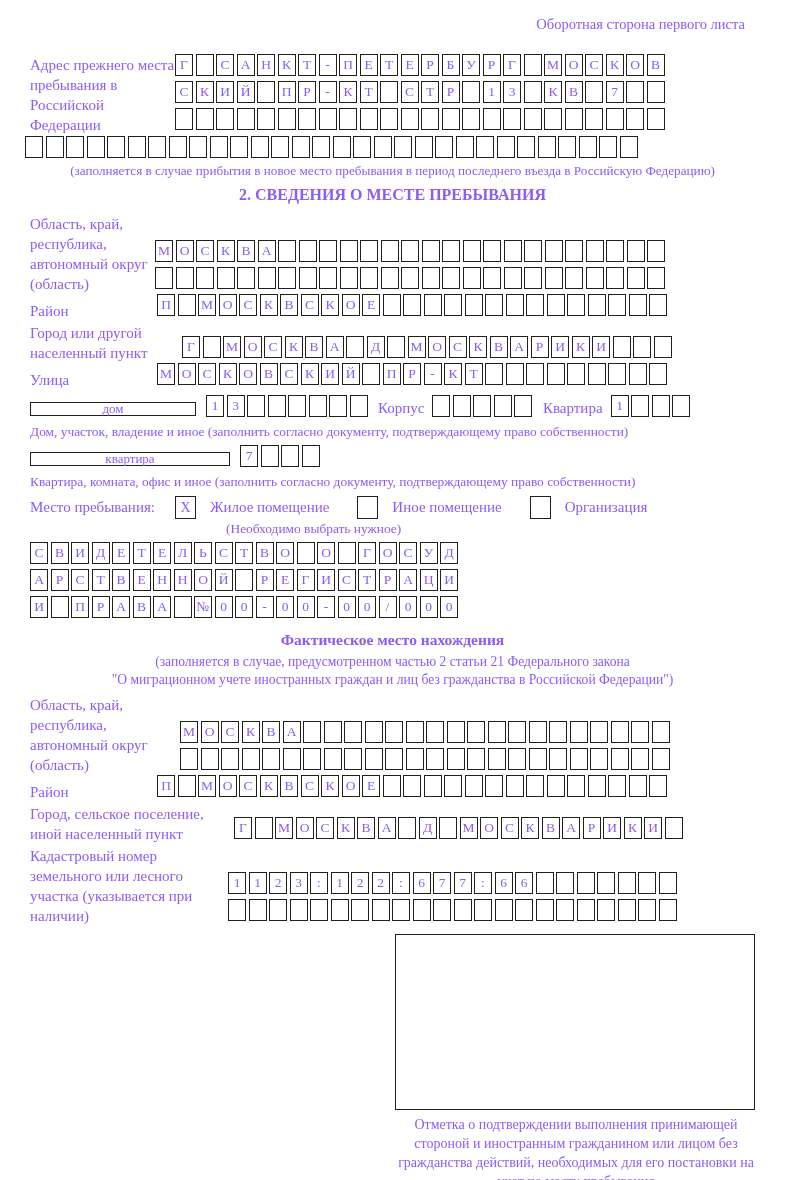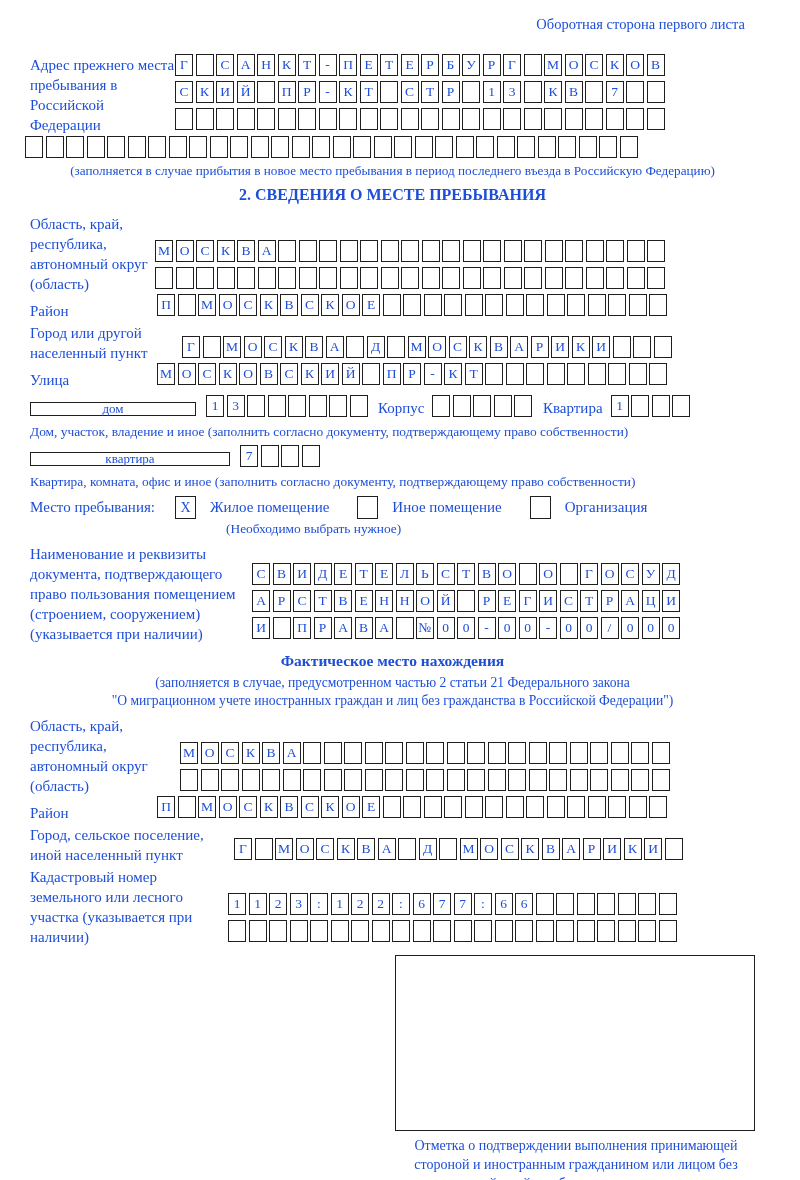--- a/index.html
+++ b/index.html
@@ -2,21 +2,21 @@
 <html><head>
 <meta charset="utf-8">
 <style>
   * { margin:0; padding:0; box-sizing:border-box; }
   html,body { background:#fff; }
   .page {
     position:relative;
     width:800px; height:1180px;
     margin:0 auto;
     background:#fff;
-    color:#1d4ed8;
+    color:#8b5cf6;
     font-family:"Liberation Serif", serif;
     padding:16px 45px 0 30px;
     overflow:hidden;
   }
   .header-note {
     text-align:right;
     font-size:14.5px;
     padding-right:10px;
     margin-bottom:20px;
   }
@@ -156,21 +156,20 @@
     <span class="checkbox">X</span>
     <span class="opt-label">Жилое помещение</span>
     <span class="checkbox"></span>
     <span class="opt-label">Иное помещение</span>
     <span class="checkbox"></span>
     <span class="opt-label">Организация</span>
   </div>
   <div class="stay-note">(Необходимо выбрать нужное)</div>
 
   <div class="frow doc-block">
-    <div class="label w222">Наименование и реквизиты документа, подтверждающего право пользования помещением (строением, сооружением) (указывается при наличии)</div>
     <div class="cellrows">
       <div class="cellrow"><span class="cell">С</span><span class="cell">В</span><span class="cell">И</span><span class="cell">Д</span><span class="cell">Е</span><span class="cell">Т</span><span class="cell">Е</span><span class="cell">Л</span><span class="cell">Ь</span><span class="cell">С</span><span class="cell">Т</span><span class="cell">В</span><span class="cell">О</span><span class="cell"></span><span class="cell">О</span><span class="cell"></span><span class="cell">Г</span><span class="cell">О</span><span class="cell">С</span><span class="cell">У</span><span class="cell">Д</span></div>
       <div class="cellrow"><span class="cell">А</span><span class="cell">Р</span><span class="cell">С</span><span class="cell">Т</span><span class="cell">В</span><span class="cell">Е</span><span class="cell">Н</span><span class="cell">Н</span><span class="cell">О</span><span class="cell">Й</span><span class="cell"></span><span class="cell">Р</span><span class="cell">Е</span><span class="cell">Г</span><span class="cell">И</span><span class="cell">С</span><span class="cell">Т</span><span class="cell">Р</span><span class="cell">А</span><span class="cell">Ц</span><span class="cell">И</span></div>
       <div class="cellrow"><span class="cell">И</span><span class="cell"></span><span class="cell">П</span><span class="cell">Р</span><span class="cell">А</span><span class="cell">В</span><span class="cell">А</span><span class="cell"></span><span class="cell">№</span><span class="cell">0</span><span class="cell">0</span><span class="cell">-</span><span class="cell">0</span><span class="cell">0</span><span class="cell">-</span><span class="cell">0</span><span class="cell">0</span><span class="cell">/</span><span class="cell">0</span><span class="cell">0</span><span class="cell">0</span></div>
     </div>
   </div>
 
   <div class="sub-title">Фактическое место нахождения</div>
   <div class="fact-note">(заполняется в случае, предусмотренном частью 2 статьи 21 Федерального закона</div>
   <div class="fact-note">"О миграционном учете иностранных граждан и лиц без гражданства в Российской Федерации")</div>

